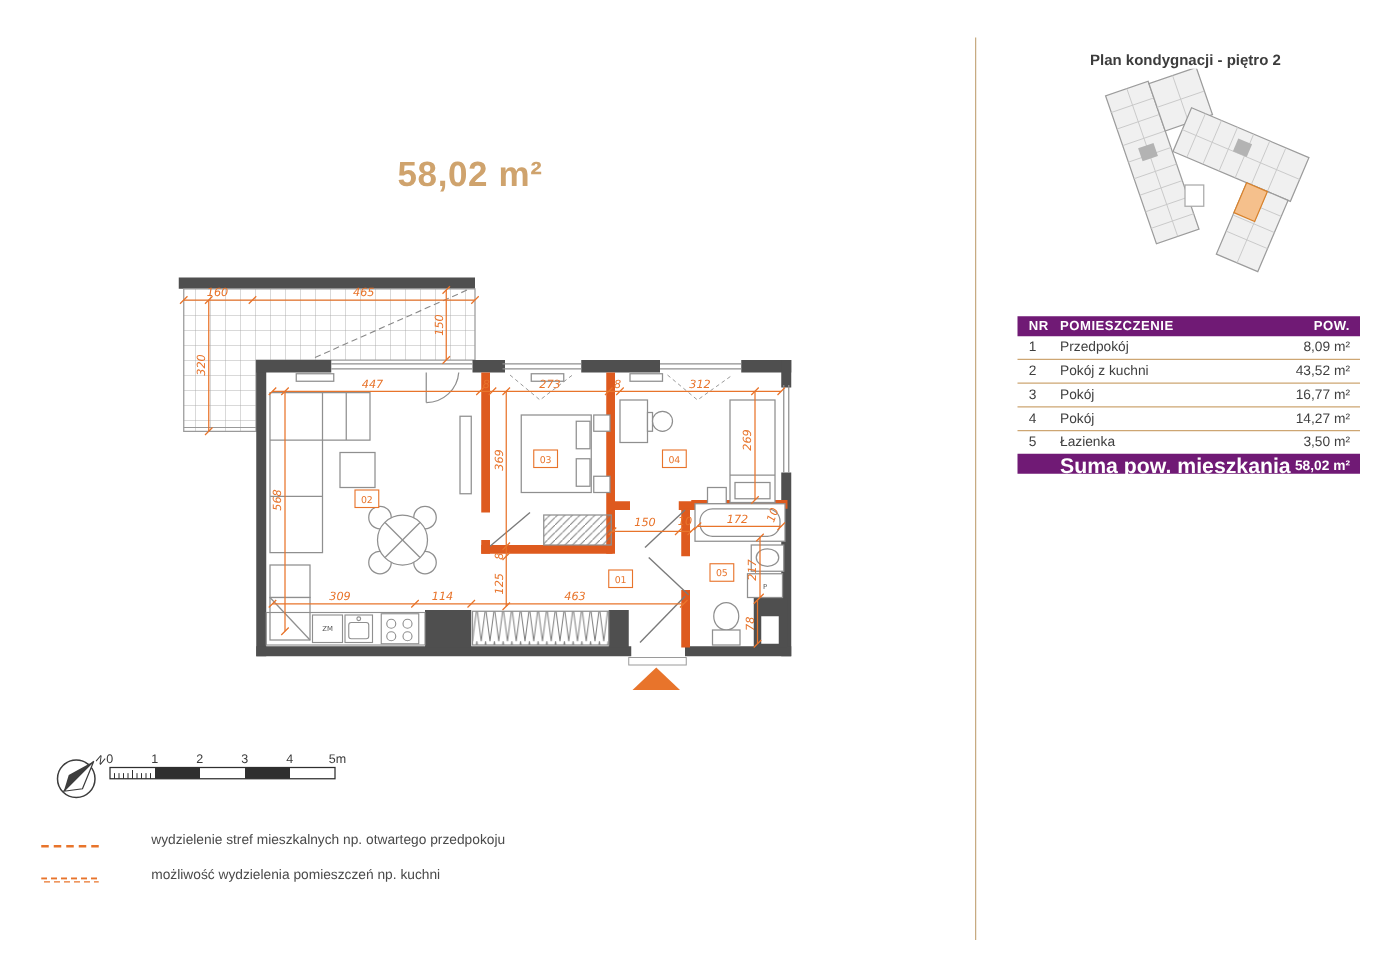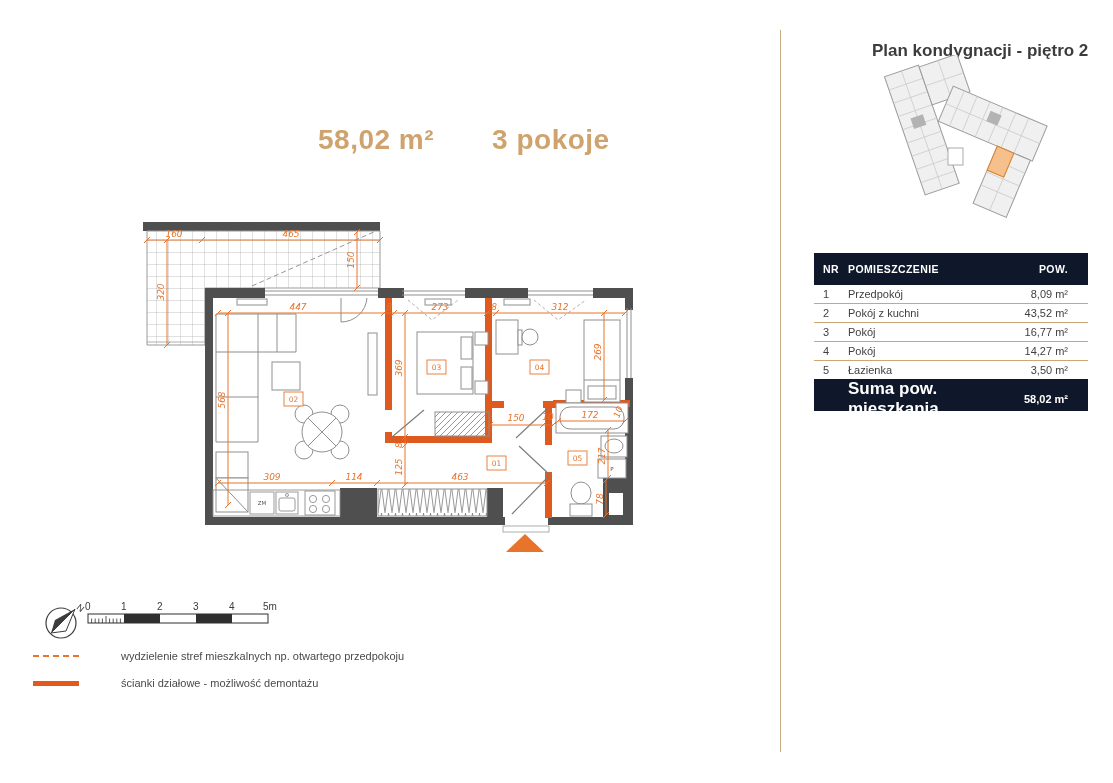--- a/index.html
+++ b/index.html
@@ -2,43 +2,43 @@
 <html><head>
 <meta charset="utf-8">
 <style>
   html,body { margin:0; padding:0; }
   body { width:1113px; height:783px; position:relative; background:#ffffff;
          font-family:"Liberation Sans", sans-serif; overflow:hidden; }
 
   
   .apt-title { position:absolute; top:124px; left:318px; display:flex; gap:58px;
                font-size:28px; font-weight:600; color:#cfa36d; letter-spacing:0.5px; }
-  .minimap-title { position:absolute; top:41px; left:872px; font-size:17px;
+  .minimap-title { position:absolute; top:41px; left:872px; font-size:12px;
                    font-weight:600; color:#3c3c3c;text-align:right; }
 
   
   .v-divider { position:absolute; left:780px; top:30px; width:1px; height:722px;
                background:#c7ab82; }
 
   
   .rooms-table { position:absolute; left:814px; top:253px; width:274px;
                  font-size:11px; color:#3f3f3f; }
   .rt-row { display:grid; grid-template-columns:34px 1fr auto; align-items:center;
             height:18px; border-bottom:1px solid #cda673; }
   .rt-row:nth-last-child(2) { border-bottom:none; }
-  .rt-head, .rt-foot { background:#0f172a; color:#ffffff; font-weight:700;
-                       height:32px; border-bottom:none; }
+  .rt-head, .rt-foot { background:#701a75; color:#ffffff; font-weight:700;
+                       height:16px; border-bottom:none; }
   .rt-head { font-size:10.5px; letter-spacing:0.4px; }
   .rt-nr   { padding-left:9px; }
-  .rt-area { padding-right:20px; text-align:right; }
+  .rt-area { padding-right:8px; text-align:right; }
   .rt-foot .rt-name { font-size:17px; }
 
   
   .legend { position:absolute; left:33px; top:650px; }
-  .legend-item { display:flex; align-items:center; margin-bottom:15px; height:12px; }
+  .legend-item { display:flex; align-items:flex-end; margin-bottom:15px; height:12px;margin-top:16px; }
   .legend-swatch { width:46px; margin-right:42px; flex:none; }
   .sw-dashed { height:0; border-top:2px dashed #e8742b; }
   .sw-dashed2 { height:4px;
       background:
         repeating-linear-gradient(90deg,#e8742b 0 5px, rgba(0,0,0,0) 5px 8px) 0 0/46px 1.5px no-repeat,
         repeating-linear-gradient(90deg,rgba(0,0,0,0) 0 2px,#e8742b 2px 7px,rgba(0,0,0,0) 7px 8px) 0 100%/46px 1.5px no-repeat; }
   .sw-solid { height:5px; background:#e4581b; }
   .legend-text { font-size:11px; color:#4a4a4a; }
 
   
@@ -49,21 +49,20 @@
   .fx-label  { font-family:"DejaVu Sans", sans-serif; font-size:5.5px;
                fill:#555555; text-anchor:middle; }
   .scale-num { font-family:"Liberation Sans", sans-serif; font-size:10px; fill:#3a3a3a; }
   .svg-abs { position:absolute; }
 </style>
 </head>
 <body>
 
 <div class="apt-title">
   <span>58,02 m²</span>
-  <span>3 pokoje</span>
 </div>
 
 <div class="v-divider"></div>
 
 <div class="minimap-title">Plan kondygnacji - piętro 2</div>
 
 <svg class="svg-abs" style="left:830px;top:55px" width="270" height="165" viewBox="830 55 270 165">
   <g transform="rotate(-19 905 75)">
     <rect x="885" y="70" width="36" height="125" fill="#f0f0f0" stroke="#9c9c9c" stroke-width="1"></rect>
     <g stroke="#c8c8c8" stroke-width="0.7">
@@ -389,16 +388,16 @@
     <line x1="40.4" y1="20.5" x2="40.4" y2="25"></line>
   </g>
 </svg>
 
 <div class="legend">
   <div class="legend-item">
     <div class="legend-swatch sw-dashed"></div>
     <span class="legend-text">wydzielenie stref mieszkalnych np. otwartego przedpokoju</span>
   </div>
   <div class="legend-item">
-    <div class="legend-swatch sw-solid"></div>
-    <span class="legend-text">ścianki działowe - możliwość demontażu</span>
+    <div class="legend-swatch sw-dashed2"></div>
+    <span class="legend-text">możliwość wydzielenia pomieszczeń np. kuchni</span>
   </div>
 </div>
 
 </body></html>

